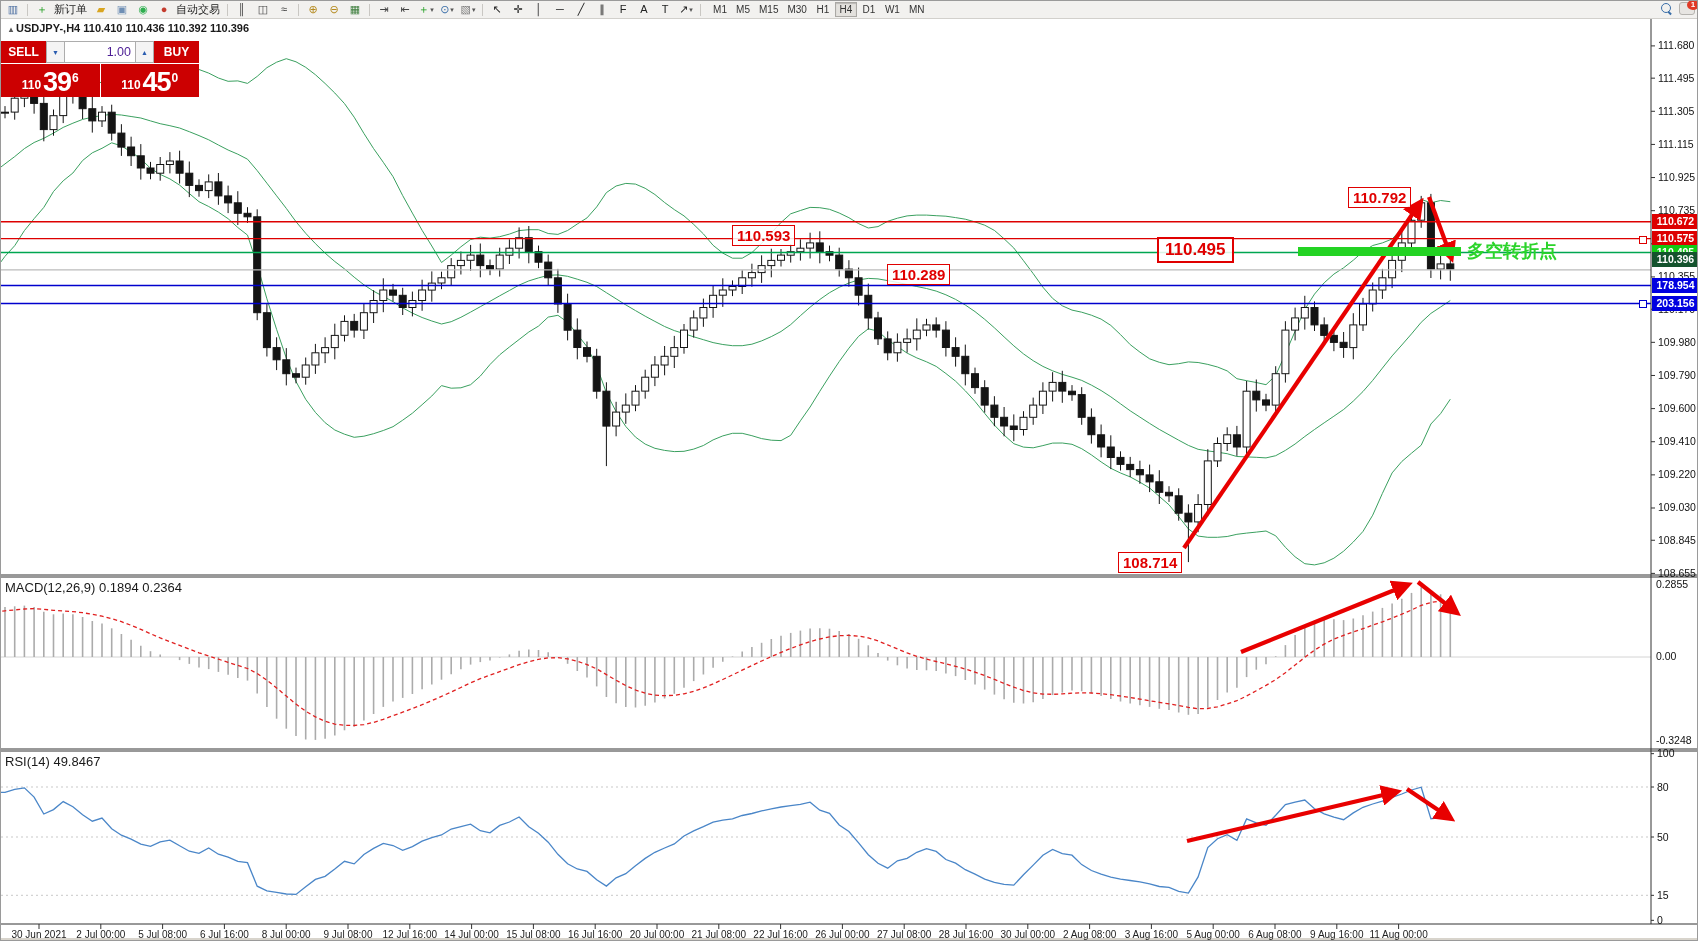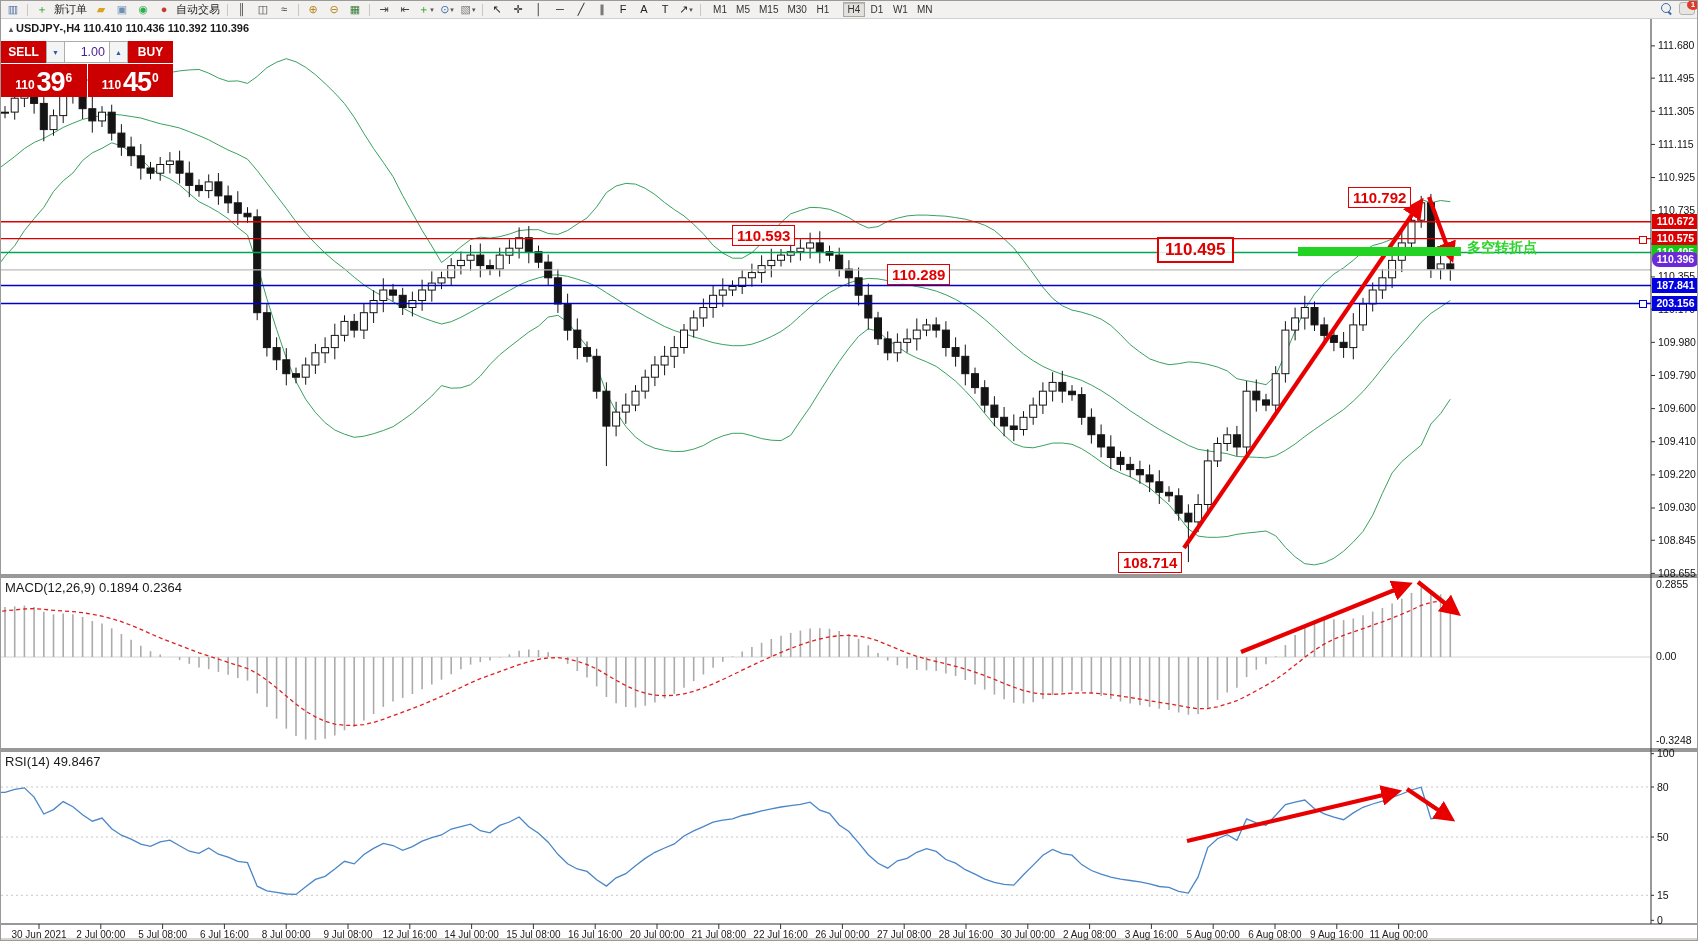--- a/index.html
+++ b/index.html
@@ -4,49 +4,49 @@
 <style>
   html,body{margin:0;padding:0;background:#fff;font-family:"Liberation Sans",sans-serif;}
   #app{position:relative;width:1698px;height:941px;background:#fff;overflow:hidden;border:1px solid #9a9a9a;box-sizing:border-box;}
   
   .toolbar{position:absolute;left:0;top:0;width:1698px;height:17px;background:#f2f1ef;border-bottom:1px solid #d2d0cc;display:flex;align-items:center;gap:1px;padding-left:2px;z-index:30;font-size:11px;}
   .tb-icon{display:inline-flex;align-items:center;justify-content:center;min-width:16px;height:15px;font-size:11px;line-height:15px;cursor:default;border:1px solid transparent;border-radius:2px;padding:0 1px;}
   .tb-label{font-size:11px;color:#222;margin:0 3px 0 1px;}
   .tb-sep{width:1px;height:12px;background:#c9c7c3;margin:0 3px;}
   .tb-caret{font-size:7px;color:#555;margin-left:1px;}
   .tf{min-width:22px;height:15px;border:1px solid transparent;background:transparent;font-size:10px;color:#333;font-family:"Liberation Sans",sans-serif;padding:0 3px;margin:0;}
-  .tf.active{background:#e3e1dd;border:1px solid #aaa8a4;box-shadow:inset 0 1px 1px rgba(0,0,0,.18);margin-left:8px;}
+  .tf.active{background:#e3e1dd;border:1px solid #aaa8a4;box-shadow:inset 0 1px 1px rgba(0,0,0,.18);}
   .tb-right{position:absolute;right:6px;top:1px;display:flex;align-items:center;gap:6px;}
   .magnifier{position:relative;width:12px;height:12px;}
   .magnifier .lens{position:absolute;left:0;top:0;width:8px;height:8px;border:1.6px solid #3a6ea8;border-radius:50%;}
   .magnifier .tail{position:absolute;left:8px;top:8px;width:4px;height:1.8px;background:#3a6ea8;transform:rotate(45deg);transform-origin:0 0;}
   .chatbub{position:relative;width:14px;height:11px;background:#e7e5e2;border:1px solid #b5b3af;border-radius:3px;}
   .chatbub .badge{position:absolute;right:-5px;top:-3px;min-width:10px;height:10px;border-radius:50%;background:#e03a26;color:#fff;font-size:8px;line-height:10px;text-align:center;font-weight:bold;padding:0 1px;}
   
   #chart-svg{position:absolute;left:0;top:0;z-index:1;}
   .symbol-header{position:absolute;left:8px;top:21px;z-index:5;font-size:11px;font-weight:bold;color:#1a1a1a;}
   .symbol-header .sym-ic{color:#555;font-size:8px;margin-right:3px;}
   .ind-label{position:absolute;left:4px;z-index:5;font-size:13px;color:#1a1a1a;}
   
-  .trade-panel{position:absolute;left:0px;top:40px;width:172px;z-index:20;}
+  .trade-panel{position:absolute;left:0px;top:40px;width:198px;z-index:20;}
   .tp-row1{display:flex;height:22px;background:#c00000;align-items:stretch;}
   .tp-btn{flex:0 0 45px;background:#cc0001;color:#fff;border:none;font-size:12px;font-weight:bold;font-family:"Liberation Sans",sans-serif;padding:0;}
   .tp-spin{flex:0 0 19px;background:#f4f4f4;border:1px solid #adadad;color:#2a5db0;font-size:7px;padding:0;}
   .tp-vol{flex:1 1 auto;background:#fff;border:1px solid #adadad;border-left:none;border-right:none;font-size:12.5px;color:#4c1d95;display:flex;align-items:center;justify-content:flex-end;padding-right:4px;}
   .tp-row2{display:flex;height:33px;margin-top:1px;gap:1px;}
   .tp-price{flex:1 1 50%;background:#cc0001;color:#fff;display:flex;align-items:flex-end;justify-content:center;padding-bottom:2px;cursor:pointer;}
   .tp-small{font-size:12px;font-weight:bold;line-height:20px;margin-right:2px;}
   .tp-big{font-size:27px;font-weight:bold;line-height:26px;letter-spacing:-1px;text-align:center;}
   .tp-sup{font-size:12px;font-weight:bold;line-height:10px;vertical-align:top;margin-left:1px;transform:translateY(-12px);}
   
   .tag{position:absolute;left:1651px;width:47px;height:15px;z-index:10;color:#fff;font-size:10.5px;font-weight:bold;text-align:center;line-height:15px;}
   .handle{position:absolute;width:6px;height:6px;background:#fff;z-index:11;}
   .ann-box{position:absolute;z-index:12;border:1px solid #e00000;color:#e00000;background:rgba(255,255,255,.85);font-size:15px;font-weight:bold;padding:1px 4px;white-space:nowrap;}
   .ann-bigbox{position:absolute;z-index:12;border:2px solid #e00000;color:#e00000;background:rgba(255,255,255,.85);font-size:17px;font-weight:bold;padding:1px 6px;white-space:nowrap;}
-  .ann-green-text{position:absolute;z-index:12;color:#2bd42b;font-size:14px;font-weight:bold;white-space:nowrap;}
+  .ann-green-text{position:absolute;z-index:12;color:#2bd42b;font-size:18px;font-weight:bold;white-space:nowrap;}
   .ann-green-bar{position:absolute;z-index:9;background:#23d323;}
 </style>
 </head>
 <body>
 
 <div id="app">
   <svg id="chart-svg" width="1698" height="941">
       <defs>
         <clipPath id="clipP">
           <rect x="0" y="17" width="1650" height="558"></rect>
@@ -733,22 +733,22 @@
   </div>
 
   <div class="ind-label" style="top:579px;">MACD(12,26,9) 0.1894 0.2364</div>
   <div class="ind-label" style="top:753px;">RSI(14) 49.8467</div>
 
   <div id="overlays">
       <div class="tag" style="top: 213.17px; background: rgb(221, 0, 0);">110.672</div>
       <div class="tag" style="top: 230.084px; background: rgb(221, 0, 0);">110.575</div>
       <div class="handle" style="left: 1638px; top: 234.584px; border: 1px solid rgb(221, 0, 0);"></div>
       <div class="tag" style="top: 244.034px; background: rgb(20, 201, 20);">110.495</div>
-      <div class="tag" style="top: 251px; background: #6d28d9; border-radius: 7px;">110.396</div>
-      <div class="tag" style="top: 276.991px; background: rgb(0, 0, 224);">187.841</div>
+      <div class="tag" style="top: 251px; background: #14532d;">110.396</div>
+      <div class="tag" style="top: 276.991px; background: rgb(0, 0, 224);">178.954</div>
       <div class="tag" style="top: 294.952px; background: rgb(0, 0, 224);">203.156</div>
       <div class="handle" style="left: 1638px; top: 299.452px; border: 1px solid rgb(0, 0, 205);"></div>
       <div class="ann-box" style="left: 731px; top: 224px;">110.593</div>
       <div class="ann-box" style="left: 886px; top: 263px;">110.289</div>
       <div class="ann-box" style="left: 1117px; top: 551px;">108.714</div>
       <div class="ann-box" style="left: 1347px; top: 186px;">110.792</div>
       <div class="ann-bigbox" style="left: 1156px; top: 236px;">110.495</div>
       <div class="ann-green-text" style="left: 1466px; top: 238px;">多空转折点</div>
       <div class="ann-green-bar" style="left: 1297px; top: 246px; width: 163px; height: 9px;"></div>
     </div>

